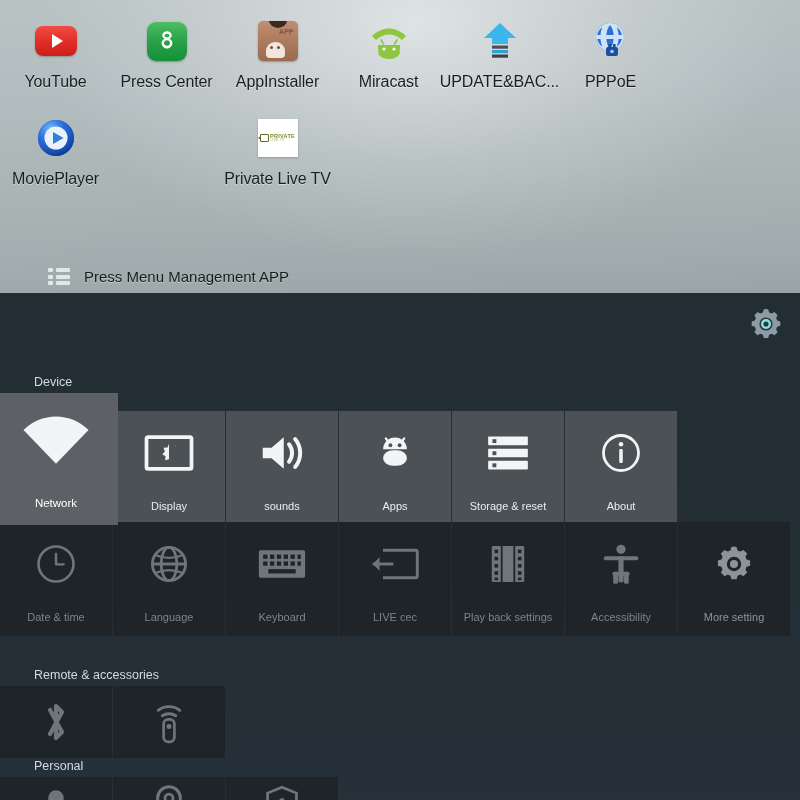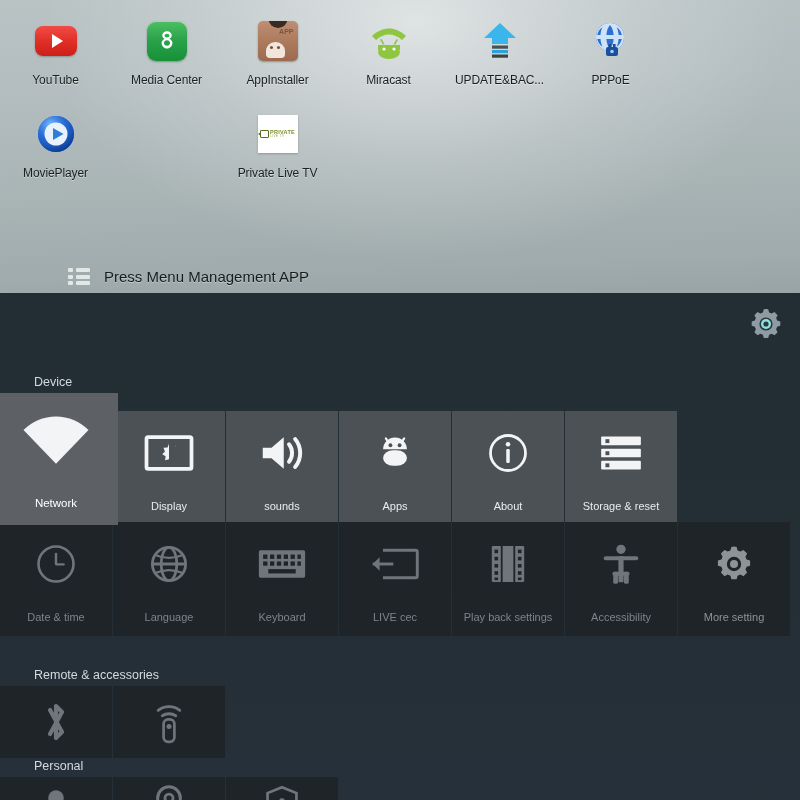--- a/index.html
+++ b/index.html
@@ -25,21 +25,21 @@
   .app-cell {
     width:111px; display:flex; flex-direction:column;
     align-items:center; justify-content:flex-start;
   }
   .app-row.row1 .app-cell { width:111px; }
   .app-icon {
     width:46px; height:46px; position:relative;
     display:flex; align-items:center; justify-content:center;
   }
   .app-label {
-    margin-top:9px; font-size:12px; color:#18201f;
+    margin-top:9px; font-size:16px; color:#18201f;
     font-family:"Liberation Sans", sans-serif;
     white-space:nowrap; letter-spacing:-0.1px;
     text-shadow:0 1px 0 rgba(255,255,255,0.45);
   }
 
   
   .ic-youtube {
     width:42px; height:30px; border-radius:8px;
     background:linear-gradient(180deg,#f04c45 0%, #e02d26 55%, #cc1f19 100%);
     box-shadow:0 1px 2px rgba(0,0,0,.25);
@@ -122,21 +122,21 @@
     width:0; height:0; border-right:3px solid #5c6b1f;
     border-top:2px solid transparent; border-bottom:2px solid transparent;
   }
   .ic-plivetv .txt { display:flex; flex-direction:column; line-height:1; }
   .ic-plivetv .t1 { font-size:5.5px; font-weight:bold; color:#7e8c2e; letter-spacing:.3px; }
   .ic-plivetv .t2 { font-size:3.2px; color:#9aa85a; letter-spacing:.4px; }
 
   
   .press-bar {
     position:absolute; left:0; bottom:8px; width:100%;
-    display:flex; align-items:center; padding-left:68px;
+    display:flex; align-items:center; padding-left:48px;
   }
   .press-icon { width:22px; height:17px; display:flex; flex-direction:column; justify-content:space-between; }
   .press-icon .r { display:flex; gap:3px; height:4px; }
   .press-icon .r .sq { width:5px; background:#e2e8e6; border-radius:1px; }
   .press-icon .r .bar { flex:1; background:#e2e8e6; border-radius:1px; }
   .press-text {
     margin-left:14px; font-size:15px; color:#161d1c;
     font-family:"Liberation Sans", sans-serif;
     text-shadow:0 1px 0 rgba(255,255,255,.35);
   }
@@ -219,21 +219,21 @@
         </div>
 
         <div class="app-cell">
           <div class="app-icon">
             <div class="ic-media">
               <svg viewBox="0 0 24 24">
                 <path d="M12 3c-2.4 0-4.4 1.6-4.4 3.8 0 1.5 1 2.6 2.3 3.2-1.6.7-2.9 2-2.9 3.9C7 16.6 9.2 19 12 19s5-2.4 5-5.1c0-1.9-1.3-3.2-2.9-3.9 1.3-.6 2.3-1.7 2.3-3.2C16.4 4.6 14.4 3 12 3zm0 2.2c1.3 0 2.3.8 2.3 1.8S13.3 8.8 12 8.8 9.7 8 9.7 7s1-1.8 2.3-1.8zm0 6.2c1.6 0 2.8 1.1 2.8 2.5S13.6 16.4 12 16.4 9.2 15.3 9.2 13.9s1.2-2.5 2.8-2.5z" fill="#fff"></path>
               </svg>
             </div>
           </div>
-          <div class="app-label">Media Center</div>
+          <div class="app-label">Press Center</div>
         </div>
 
         <div class="app-cell">
           <div class="app-icon">
             <div class="ic-appinst">
               <div class="flap"></div>
               <div class="tag">APP</div>
               <div class="bot"></div>
             </div>
           </div>
@@ -407,41 +407,41 @@
               <rect x="11" y="21" width="26" height="17" rx="11"></rect>
               <circle cx="19" cy="15.5" r="2.1" fill="#4c5155"></circle>
               <circle cx="29" cy="15.5" r="2.1" fill="#4c5155"></circle>
             </svg>
           </div>
           <div class="tlabel">Apps</div>
         </div>
 
         <div class="tile">
           <div class="ticon">
-            <svg viewBox="0 0 48 48" width="42" height="42">
-              <circle cx="24" cy="24" r="20" fill="none" stroke="#f2f4f5" stroke-width="3.2"></circle>
-              <circle cx="24" cy="14" r="2.6"></circle>
-              <rect x="22" y="19.5" width="4" height="16" rx="1.4"></rect>
-            </svg>
-          </div>
-          <div class="tlabel">About</div>
-        </div>
-
-        <div class="tile">
-          <div class="ticon">
             <svg viewBox="0 0 52 44" width="46" height="38">
               <rect x="3" y="3" width="46" height="10" rx="1"></rect>
               <rect x="3" y="17" width="46" height="10" rx="1"></rect>
               <rect x="3" y="31" width="46" height="10" rx="1"></rect>
               <rect x="8" y="6" width="4.5" height="4.5" fill="#4c5155"></rect>
               <rect x="8" y="20" width="4.5" height="4.5" fill="#4c5155"></rect>
               <rect x="8" y="34" width="4.5" height="4.5" fill="#4c5155"></rect>
             </svg>
           </div>
           <div class="tlabel">Storage &amp; reset</div>
+        </div>
+
+        <div class="tile">
+          <div class="ticon">
+            <svg viewBox="0 0 48 48" width="42" height="42">
+              <circle cx="24" cy="24" r="20" fill="none" stroke="#f2f4f5" stroke-width="3.2"></circle>
+              <circle cx="24" cy="14" r="2.6"></circle>
+              <rect x="22" y="19.5" width="4" height="16" rx="1.4"></rect>
+            </svg>
+          </div>
+          <div class="tlabel">About</div>
         </div>
 
       </div>
     </div>
 
     <div class="sec" style="top:229px">
       <div class="tile-row row-dim">
 
         <div class="tile">
           <div class="ticon">

